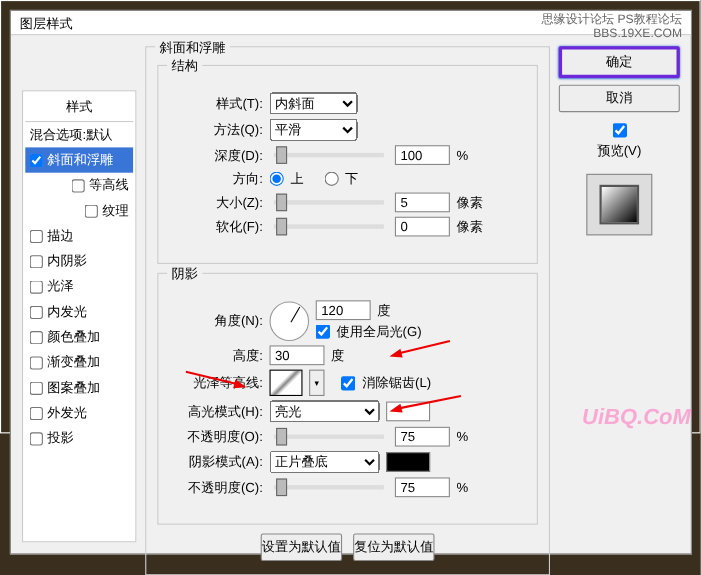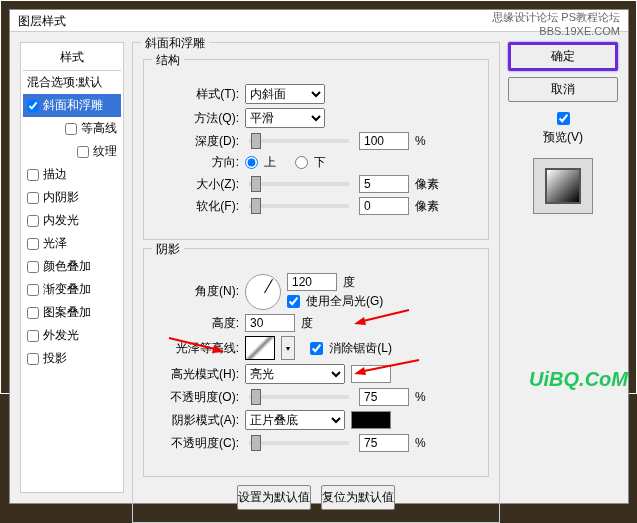--- a/index.html
+++ b/index.html
@@ -2,21 +2,21 @@
 <html><head>
 <meta charset="utf-8">
 <style>
 * { box-sizing: border-box; margin: 0; padding: 0; font-family: "Microsoft YaHei", sans-serif; }
 body { background: #3a2f1e; width: 637px; height: 523px; }
 .outer-frame { border: 1px solid #fff; background: #3a2f1e; width: 637px; height: 394px; position: relative; }
 .dialog { position: absolute; top: 8px; left: 8px; width: 620px; height: 495px; background: #f0f0f0; border: 1px solid #888; }
 .title-bar { height: 22px; background: #fff; border-bottom: 1px solid #ccc; padding: 3px 8px; font-size: 12px; }
 .watermark { position: absolute; top: 0; right: 8px; font-size: 11px; color: #666; text-align: right; }
 .content { display: flex; padding: 10px; gap: 8px; height: calc(100% - 22px); }
-.style-panel { width: 104px; border: 1px solid #ccc; background: #fff; padding: 2px; }
+.style-panel { width: 104px; border: 1px solid #ccc; background: #fff; padding: 2px; margin-top: 40px; }
 .style-header { font-size: 12px; padding: 4px; text-align: center; border-bottom: 1px solid #ccc; }
 .style-item { font-size: 12px; padding: 3px 4px; display: flex; align-items: center; gap: 4px; cursor: pointer; }
 .style-item.sel { background: #3875d7; color: #fff; }
 .style-item.indent { padding-left: 20px; justify-content: flex-end; }
 .style-item input[type=checkbox] { width: 12px; height: 12px; }
 .middle { flex: 1; }
 .group { border: 1px solid #ccc; padding: 8px 10px 12px; margin-bottom: 8px; position: relative; }
 .group-title { position: absolute; top: -8px; left: 8px; background: #f0f0f0; padding: 0 4px; font-size: 12px; }
 .subgroup { border: 1px solid #ccc; padding: 20px; position: relative; margin-top: 8px; }
 .row { display: flex; align-items: center; gap: 6px; margin: 4px 0; font-size: 12px; }
@@ -32,21 +32,21 @@
 .dropdown-arrow { width: 14px; height: 24px; border: 1px solid #888; background: #eee; display: inline-flex; align-items: center; justify-content: center; font-size: 8px; }
 .color-swatch { width: 40px; height: 18px; border: 1px solid #888; display: inline-block; }
 .right-panel { width: 110px; display: flex; flex-direction: column; gap: 6px; }
 .btn { border: 1px solid #888; background: #eee; font-size: 12px; padding: 3px 0; cursor: pointer; border-radius: 2px; }
 .btn.primary { border: 3px solid #6d28d9; box-shadow: 0 0 2px #3875d7; }
 .preview-check { font-size: 12px; display: flex; align-items: center; gap: 4px; justify-content: center; margin-top: 4px; flex-direction: column; }
 .preview-box { width: 60px; height: 56px; border: 1px solid #888; background: #ddd; margin: 6px auto; display: flex; align-items: center; justify-content: center; }
 .preview-inner { width: 36px; height: 36px; background: linear-gradient(135deg, #fff, #000); border: 2px solid #555; }
 .bottom-btns { padding-top: 8px; display:flex; gap:10px; justify-content:center;}
 .arrow-red { position: absolute; pointer-events:none; }
-.uibq { position: absolute; bottom: 2px; right: 8px; font-size: 20px; font-weight: bold; color: #22c55e; font-style: italic; }
+.uibq { position: absolute; bottom: 2px; right: 8px; font-size: 20px; font-weight: bold; color: #f9a8d4; font-style: italic; }
 </style>
 </head>
 <body>
 
 <div class="outer-frame">
 <div class="dialog">
   <div class="title-bar">
     <span>图层样式</span>
   </div>
   <div class="watermark">
@@ -76,25 +76,25 @@
             <div class="style-item">
               <input type="checkbox" style="">
               <span>描边</span>
             </div>
             <div class="style-item">
               <input type="checkbox" style="">
               <span>内阴影</span>
             </div>
             <div class="style-item">
               <input type="checkbox" style="">
+              <span>光泽</span>
+            </div>
+            <div class="style-item">
+              <input type="checkbox" style="">
               <span>内发光</span>
-            </div>
-            <div class="style-item">
-              <input type="checkbox" style="">
-              <span>光泽</span>
             </div>
             <div class="style-item">
               <input type="checkbox" style="">
               <span>颜色叠加</span>
             </div>
             <div class="style-item">
               <input type="checkbox" style="">
               <span>渐变叠加</span>
             </div>
             <div class="style-item">

